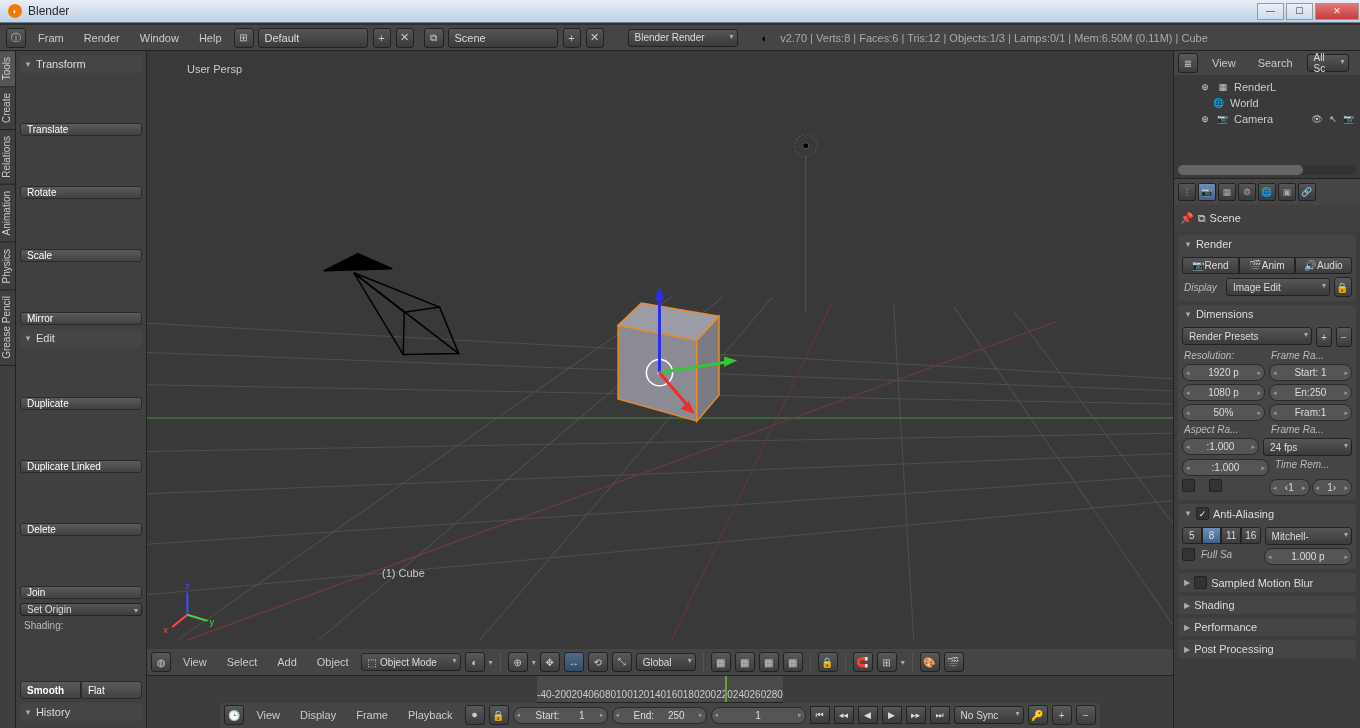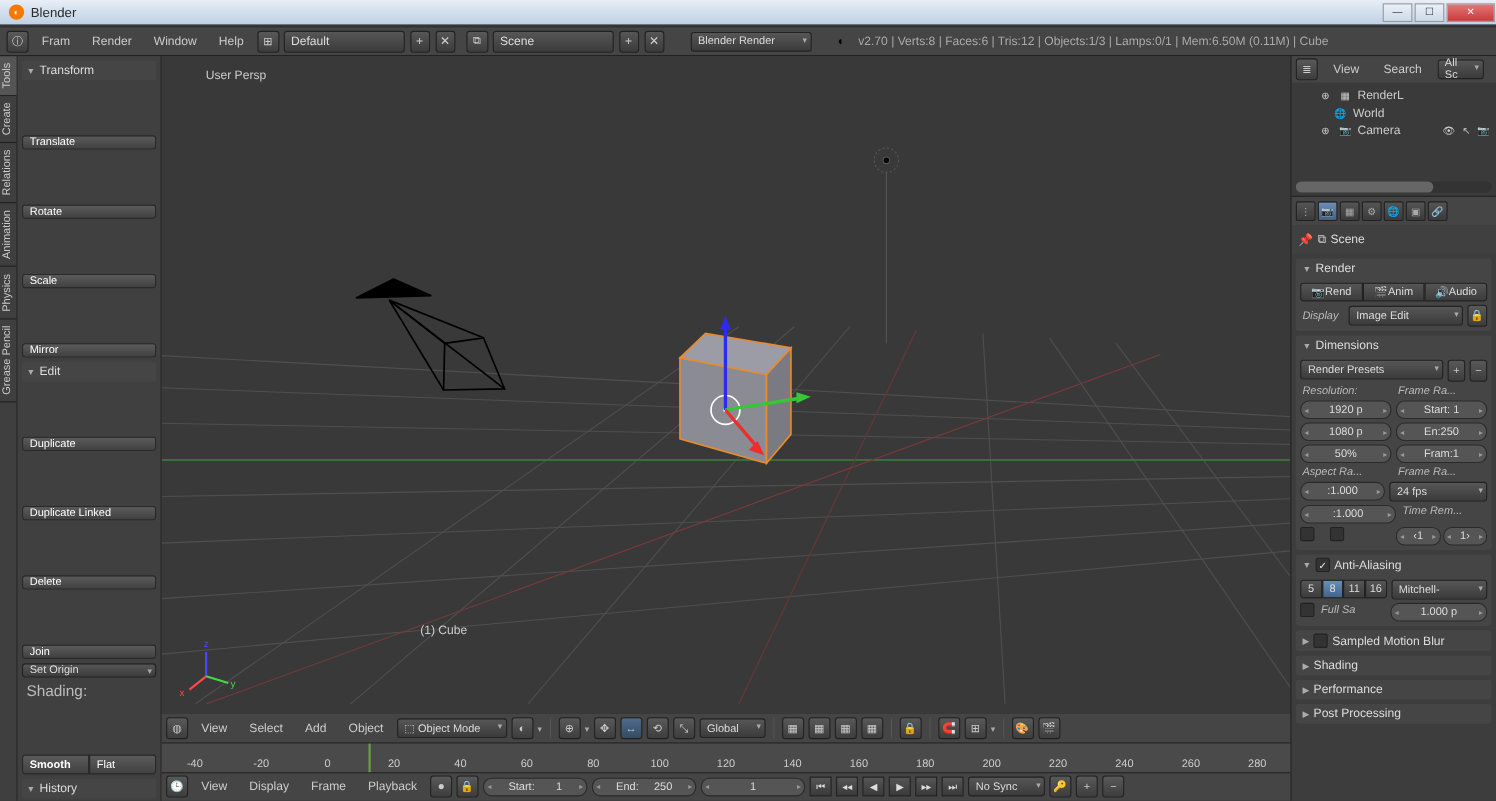--- a/index.html
+++ b/index.html
@@ -22,21 +22,21 @@
 .vtab { writing-mode:vertical-rl; transform:rotate(180deg); color:#ccc; font-size:10px; padding:6px 1px; text-align:center; border-top:1px solid #222; }
 .vtab.active { background:#555; }
 .tool-panel { width:131px; background:#404040; display:flex; flex-direction:column; padding:4px; gap:4px; overflow:hidden; border-right:1px solid #222;}
 .panel-header { display:flex; align-items:center; gap:4px; color:#ddd; font-size:11px; padding:3px 4px; background:#454545; border-radius:3px; }
 .panel-arrow { font-size:8px; color:#aaa; }
 .tool-btn { height:18px; background:linear-gradient(#5b5b5b,#414141); border:1px solid #2a2a2a; border-radius:3px; color:#fff; font-size:10px; display:flex; align-items:center; padding:0 6px;margin-top:46px; }
 .tool-btn-group { display:flex; gap:0; }
 .tool-btn-group .tool-btn { flex:1; border-radius:0; }
 .tool-btn-group .tool-btn:first-child { border-radius:3px 0 0 3px;font-weight:bold; }
 .tool-btn-group .tool-btn:last-child { border-radius:0 3px 3px 0; }
-.label { color:#bbb; font-size:14px; padding-left:4px; }
+.label { color:#bbb; font-size:10px; padding-left:4px; }
 .viewport { flex:1; background:#393939; position:relative; display:flex; flex-direction:column; border-right:1px solid #222;}
 .viewport-canvas { flex:1; position:relative; overflow:hidden; background:#393939; }
 .right-panel { width:186px; background:#3a3a3a; display:flex; flex-direction:column; }
 .outliner { height:128px; background:#3a3a3a; border-bottom:1px solid #222; display:flex; flex-direction:column; }
 .outliner-header { height:24px; background:#454545; display:flex; align-items:center; padding:0 4px; gap:6px; color:#ccc; font-size:11px; }
 .outliner-tree { flex:1; padding:4px 4px; overflow:hidden; color:#ccc; font-size:11px; position:relative; }
 .tree-item { display:flex; align-items:center; gap:4px; padding:1px 0; }
 .tree-item .icon-sm { width:14px; height:14px; display:flex; align-items:center; justify-content:center; font-size:9px; }
 .prop-header { min-height:26px; background:#454545; display:flex; align-items:center; padding:3px 4px; gap:2px; flex-wrap:wrap;}
 .prop-tab { width:18px; height:18px; background:linear-gradient(#555,#3a3a3a); border:1px solid #222; border-radius:2px; display:flex; align-items:center; justify-content:center; font-size:9px; color:#aaa; }
@@ -51,21 +51,21 @@
 .row { display:flex; gap:4px; }
 .row > * { flex:1; }
 .small-label { color:#bbb; font-size:10px; padding-left:2px;font-style:italic; }
 .btn-group-3 { display:flex; }
 .btn-group-3 > div { flex:1; height:17px; background:linear-gradient(#555,#3c3c3c); border:1px solid #222; display:flex; align-items:center; justify-content:center; color:#ddd; font-size:10px; }
 .btn-group-3 > div:first-child { border-radius:3px 0 0 3px; }
 .btn-group-3 > div:last-child { border-radius:0 3px 3px 0; }
 .sel { background:linear-gradient(#6b8fb4,#3f638a) !important; }
 .checkbox { width:13px; height:13px; background:#333; border:1px solid #222; border-radius:2px; display:inline-flex; align-items:center; justify-content:center; color:#eee; font-size:9px; }
 .view3d-header { height:26px; background:#454545; display:flex; align-items:center; padding:0 4px; gap:4px; }
-.timeline-area { height:53px; background:#3d3d3d; border-top:1px solid #222; display:flex; flex-direction:column; }
+.timeline-area { height:53px; background:#3d3d3d; border-top:1px solid #222; display:flex; flex-direction:column;align-items:center; }
 .timeline-ruler { height:27px; background:#4a4a4a; position:relative; display:flex; border-bottom:1px solid #222;}
 .timeline-ruler span { flex:1; text-align:center; color:#ccc; font-size:10px; align-self:flex-end; padding-bottom:2px; }
 .timeline-ruler .tl-mark { position:absolute; left:188px; top:0; bottom:0; width:2px; background:#6b9e3e; }
 .timeline-header { height:26px; background:#454545; display:flex; align-items:center; padding:0 4px; gap:4px; }
 .playback-btn { width:20px; height:18px; background:linear-gradient(#555,#3a3a3a); border:1px solid #222; display:flex; align-items:center; justify-content:center; color:#ddd; font-size:9px; }
 .dropdown { height:18px; background:linear-gradient(#565656,#3b3b3b); border:1px solid #222; border-radius:3px; display:flex; align-items:center; padding:0 14px 0 6px; color:#ddd; font-size:10px; position:relative; }
 .dropdown::after { content:"▾"; position:absolute; right:3px; top:2px; font-size:8px; color:#aaa; }
 svg.grid { position:absolute; top:0; left:0; width:100%; height:100%; }
 .obj-label { position:absolute; left:235px; bottom:70px; color:#ccc; font-size:11px; }
 .usr-persp { position:absolute; left:40px; top:12px; color:#ccc; font-size:11px; }

